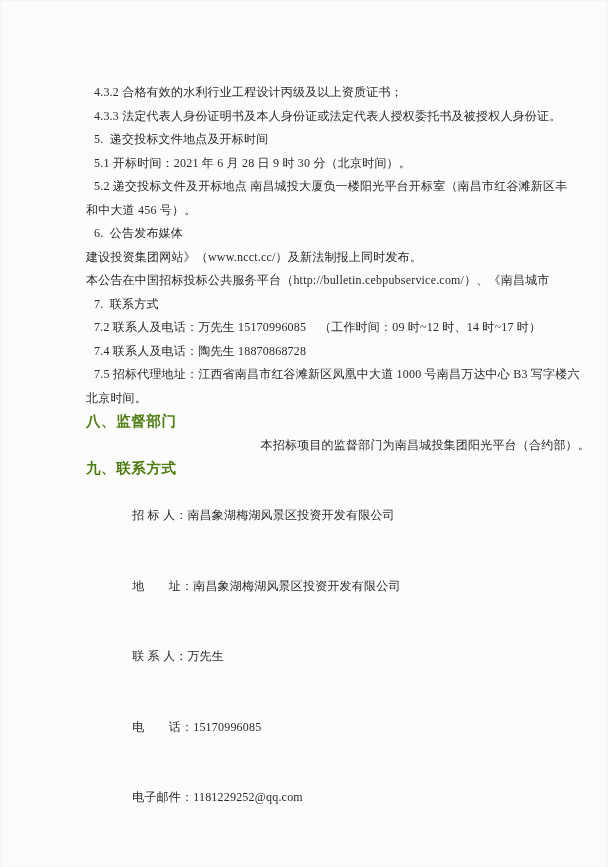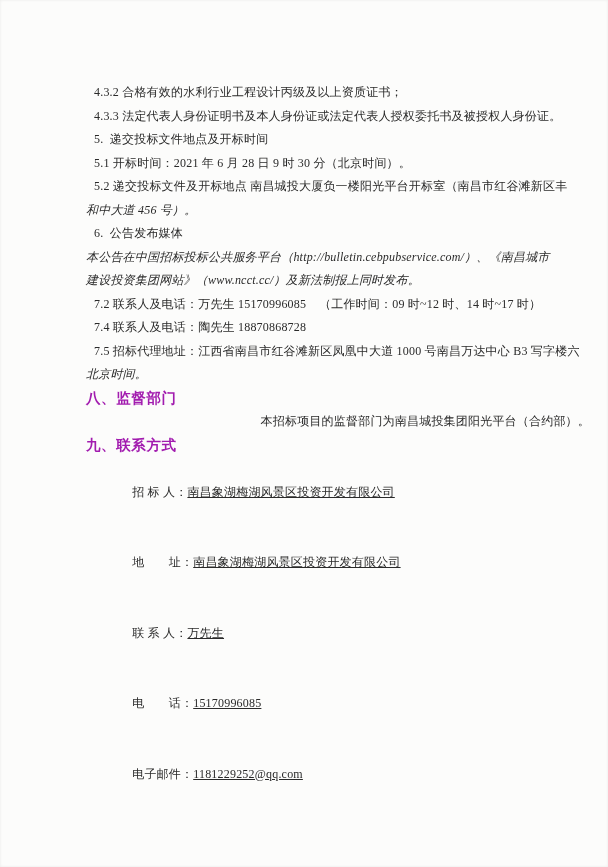--- a/index.html
+++ b/index.html
@@ -23,50 +23,51 @@
   }
   .line {
     font-size: 12px;
     line-height: 23.5px;
     min-height: 23.5px;
     white-space: pre;
     letter-spacing: 0.2px;
     color: #2a2a2a;
   }
   .indent { padding-left: 8px; }          
-  .flush  { padding-left: 0; font-style: italic; }            
+  .flush  { padding-left: 0; }            
   .para-indent { padding-left: 17px; text-align: right; }    
   .heading {
     font-size: 14.5px;
     font-weight: bold;
-    color: #a21caf;
+    color: #4d7c0f;
     letter-spacing: 0.6px;
   }
   .contact { padding-left: 27px; }
   .clabel { display: inline-block; white-space: pre; }
-  .cvalue { white-space: pre; text-decoration: underline; }      
+  .cvalue { white-space: pre; }      
 </style>
 </head>
 <body>
 
 <div class="page">
   <div class="content">
 
     <div class="line indent">4.3.2 合格有效的水利行业工程设计丙级及以上资质证书；</div>
     <div class="line indent">4.3.3 法定代表人身份证明书及本人身份证或法定代表人授权委托书及被授权人身份证。</div>
 
     <div class="line indent">5.  递交投标文件地点及开标时间</div>
     <div class="line indent">5.1 开标时间：2021 年 6 月 28 日 9 时 30 分（北京时间）。</div>
     <div class="line indent">5.2 递交投标文件及开标地点 南昌城投大厦负一楼阳光平台开标室（南昌市红谷滩新区丰</div>
     <div class="line flush">和中大道 456 号）。</div>
 
     <div class="line indent">6.  公告发布媒体</div>
+    <div class="line flush">建设投资集团网站》（www.ncct.cc/）及新法制报上同时发布。</div>
     <div class="line flush">本公告在中国招标投标公共服务平台（http://bulletin.cebpubservice.com/）、《南昌城市</div>
-    <div class="line flush">建设投资集团网站》（www.ncct.cc/）及新法制报上同时发布。</div>
 
+    <div class="line indent">7.  联系方式</div>
     <div class="line indent">7.2 联系人及电话：万先生 15170996085    （工作时间：09 时~12 时、14 时~17 时）</div>
     <div class="line indent">7.4 联系人及电话：陶先生 18870868728</div>
     <div class="line indent">7.5 招标代理地址：江西省南昌市红谷滩新区凤凰中大道 1000 号南昌万达中心 B3 写字楼六</div>
     <div class="line flush">北京时间。</div>
 
     <div class="line heading">八、监督部门</div>
     <div class="line para-indent">本招标项目的监督部门为南昌城投集团阳光平台（合约部）。</div>
 
     <div class="line heading">九、联系方式</div>
 

